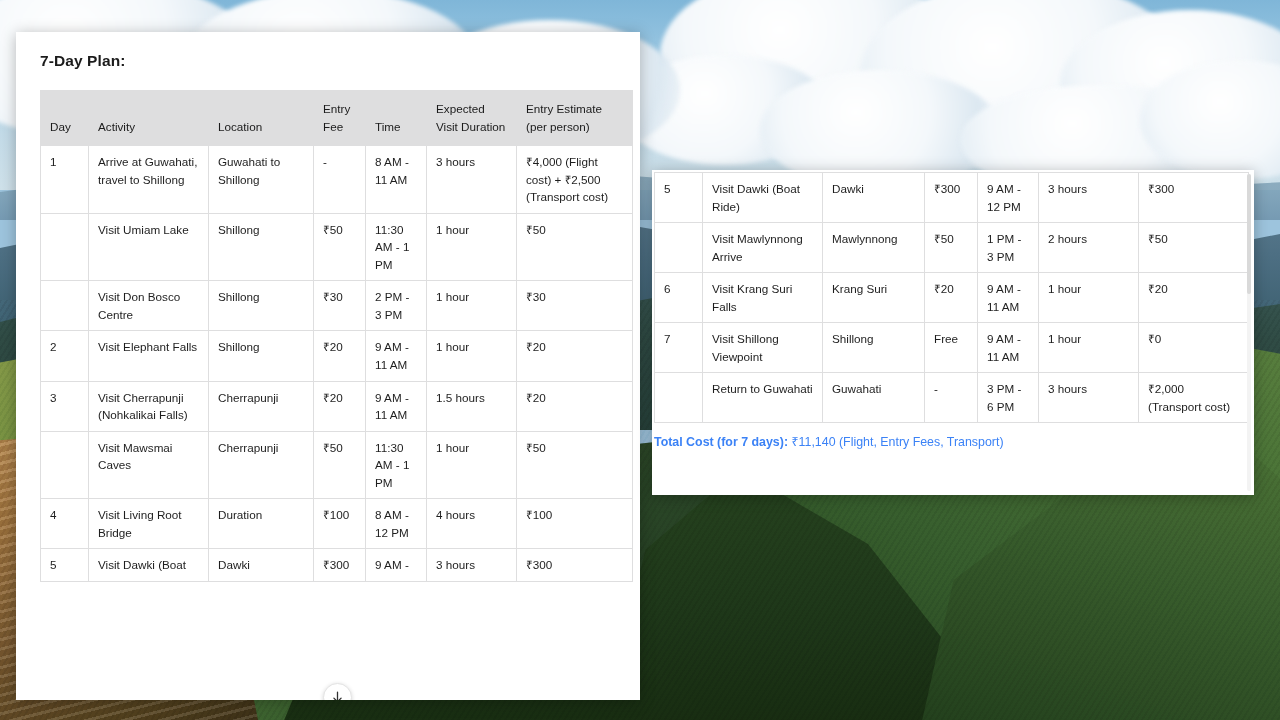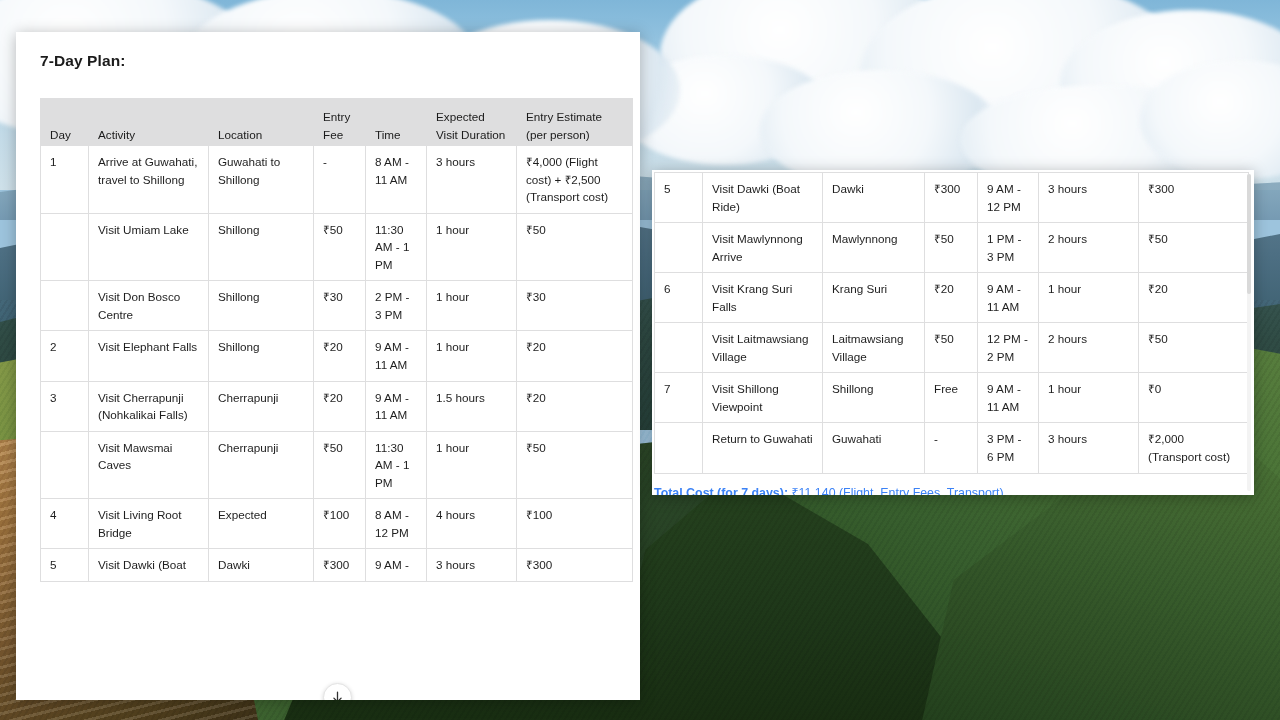--- a/index.html
+++ b/index.html
@@ -118,21 +118,21 @@
     height: 325px;
   }
 
   .panel-inner-left { padding: 14px 0 0 24px; }
   .panel-inner-right { padding: 0; }
 
   .doc-title {
     font-size: 15.5px;
     font-weight: bold;
     color: #1b1b1b;
-    margin: 6px 0 28px 0;
+    margin: 6px 0 20px 0;
     letter-spacing: .1px;
   }
 
   table.plan {
     border-collapse: collapse;
     font-size: 11.7px;
     color: #1e1e1e;
     line-height: 1.5;
     table-layout: fixed;
   }
@@ -143,21 +143,21 @@
     text-align: left;
     font-weight: normal;
     word-wrap: break-word;
   }
   table.plan thead th {
     background: #dededf;
     vertical-align: bottom;
     font-weight: normal;
     color: #1b1b1b;
     padding-top: 9px;
-    padding-bottom: 2px;
+    padding-bottom: 10px;
   }
   td.daycell { font-weight: bold; }
 
   
   #table-left { width: 592px; margin-left: 0; }
   #table-left col.c0 { width: 48px; }
   #table-left col.c1 { width: 120px; }
   #table-left col.c2 { width: 105px; }
   #table-left col.c3 { width: 52px; }
   #table-left col.c4 { width: 61px; }
@@ -325,21 +325,21 @@
             <td>Visit Mawsmai Caves</td>
             <td>Cherrapunji</td>
             <td>₹50</td>
             <td>11:30 AM - 1 PM</td>
             <td>1 hour</td>
             <td>₹50</td>
           </tr>
           <tr>
             <td class="daycell">4</td>
             <td>Visit Living Root Bridge</td>
-            <td>Expected</td>
+            <td>Duration</td>
             <td>₹100</td>
             <td>8 AM - 12 PM</td>
             <td>4 hours</td>
             <td>₹100</td>
           </tr>
           <tr>
             <td class="daycell">5</td>
             <td>Visit Dawki (Boat</td>
             <td>Dawki</td>
             <td>₹300</td>
@@ -392,29 +392,20 @@
           <tr>
             <td class="daycell">6</td>
             <td>Visit Krang Suri Falls</td>
             <td>Krang Suri</td>
             <td>₹20</td>
             <td>9 AM - 11 AM</td>
             <td>1 hour</td>
             <td>₹20</td>
           </tr>
           <tr>
-            <td class="daycell"></td>
-            <td>Visit Laitmawsiang Village</td>
-            <td>Laitmawsiang Village</td>
-            <td>₹50</td>
-            <td>12 PM - 2 PM</td>
-            <td>2 hours</td>
-            <td>₹50</td>
-          </tr>
-          <tr>
             <td class="daycell">7</td>
             <td>Visit Shillong Viewpoint</td>
             <td>Shillong</td>
             <td>Free</td>
             <td>9 AM - 11 AM</td>
             <td>1 hour</td>
             <td>₹0</td>
           </tr>
           <tr>
             <td class="daycell"></td>

